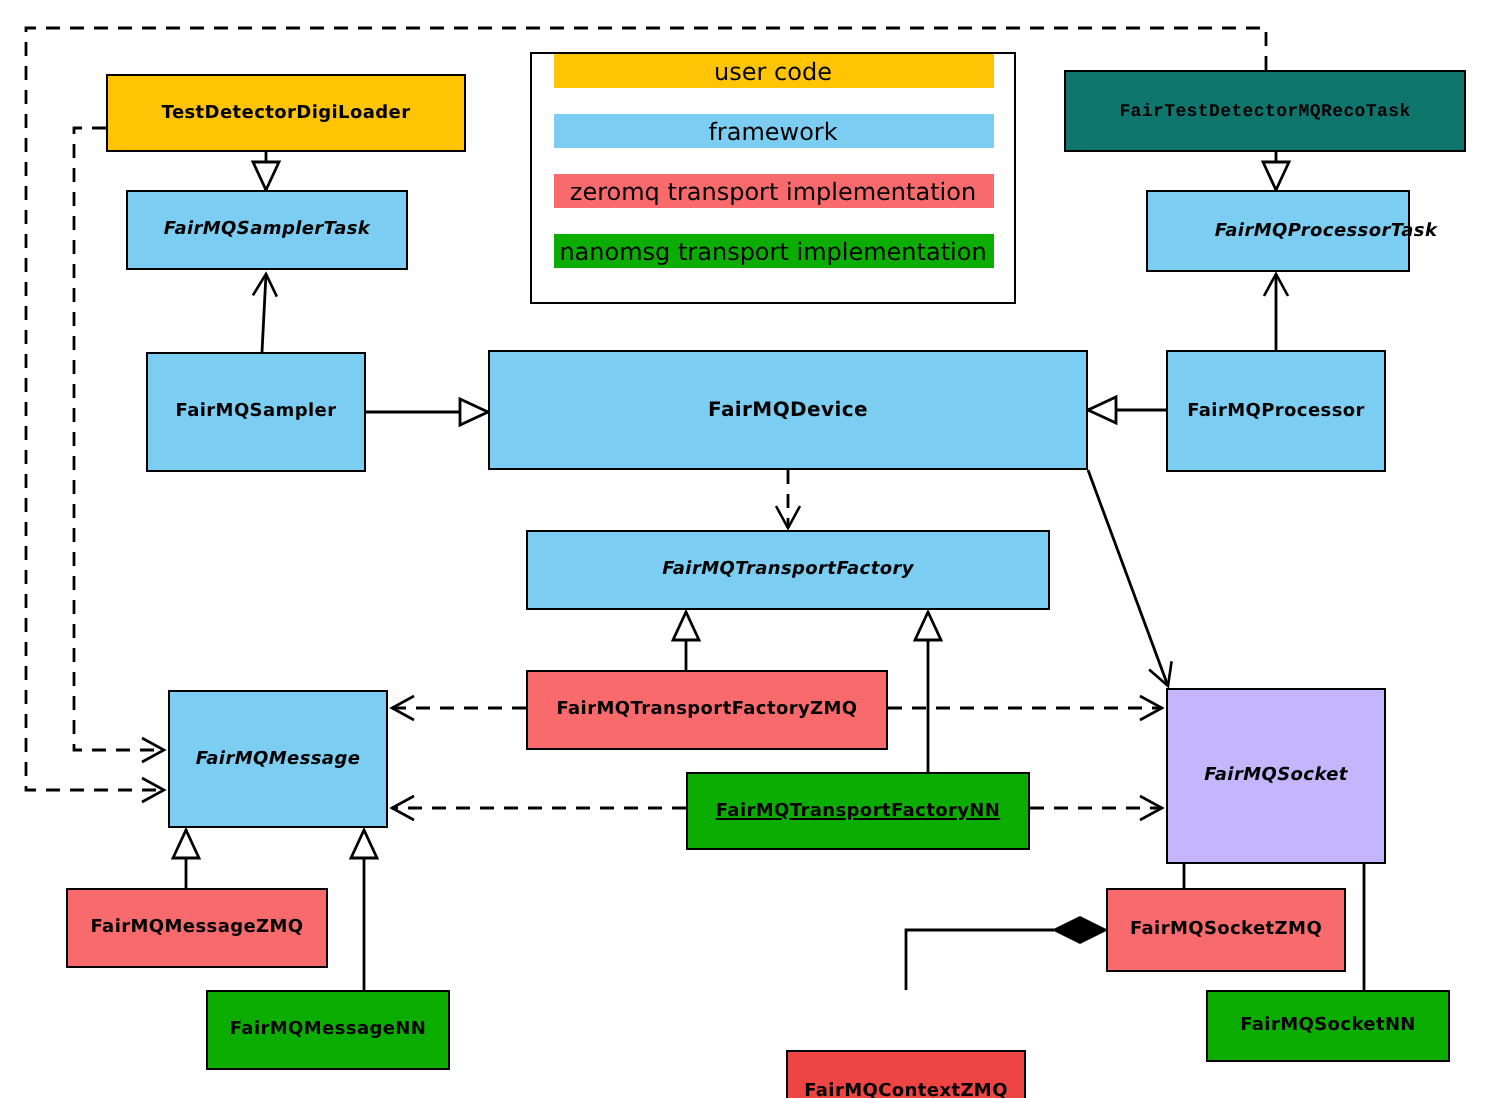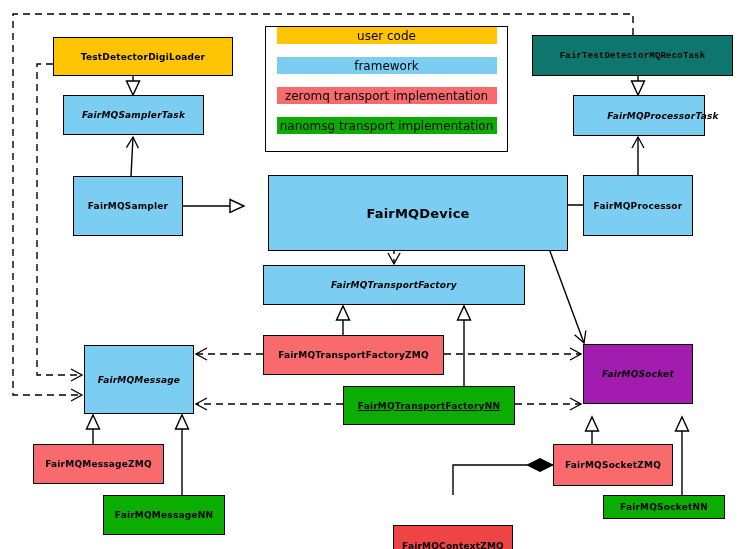--- a/index.html
+++ b/index.html
@@ -80,26 +80,26 @@
     <div class="legend-bar" style="background: rgb(123, 206, 242);">framework</div>
     <div class="legend-bar" style="background: rgb(249, 106, 109);">zeromq transport implementation</div>
     <div class="legend-bar" style="background: rgb(11, 174, 0);">nanomsg transport implementation</div>
   </div>
 
   <div class="node" style="left: 53px; top: 37px; width: 180px; height: 39px; background: rgb(255, 197, 5); font-size: 9px;">TestDetectorDigiLoader</div>
   <div class="node" style="left: 532px; top: 35px; width: 201px; height: 41px; background: #0f766e; font-size: 9px; font-family: Liberation Mono, monospace;">FairTestDetectorMQRecoTask</div>
   <div class="node abstract" style="left: 63px; top: 95px; width: 141px; height: 40px; background: rgb(123, 206, 242); font-size: 9px;">FairMQSamplerTask</div>
   <div class="node abstract" style="left: 573px; top: 95px; width: 132px; height: 41px; background: rgb(123, 206, 242); font-size: 9px; padding-left: 48px;">FairMQProcessorTask</div>
   <div class="node" style="left: 73px; top: 176px; width: 110px; height: 60px; background: rgb(123, 206, 242); font-size: 9px;">FairMQSampler</div>
-  <div class="node" style="left: 244px; top: 175px; width: 300px; height: 76px; background: rgb(123, 206, 242); font-size: 13px; margin-left: 24px;">FairMQDevice</div>
+  <div class="node" style="left: 244px; top: 175px; width: 300px; height: 60px; background: rgb(123, 206, 242); font-size: 10px;">FairMQDevice</div>
   <div class="node" style="left: 583px; top: 175px; width: 110px; height: 61px; background: rgb(123, 206, 242); font-size: 9px;">FairMQProcessor</div>
   <div class="node abstract" style="left: 263px; top: 265px; width: 262px; height: 40px; background: rgb(123, 206, 242); font-size: 9px;">FairMQTransportFactory</div>
   <div class="node" style="left: 263px; top: 335px; width: 181px; height: 40px; background: rgb(249, 106, 109); font-size: 9px;">FairMQTransportFactoryZMQ</div>
   <div class="node" style="left: 343px; top: 386px; width: 172px; height: 39px; background: rgb(11, 174, 0); font-size: 9px; text-decoration: underline;">FairMQTransportFactoryNN</div>
   <div class="node abstract" style="left: 84px; top: 345px; width: 110px; height: 69px; background: rgb(123, 206, 242); font-size: 9px;">FairMQMessage</div>
-  <div class="node abstract" style="left: 583px; top: 344px; width: 110px; height: 60px; background: #a21caf; font-size: 9px; font-style: italic;">FairMQSocket</div>
+  <div class="node abstract" style="left: 583px; top: 344px; width: 110px; height: 88px; background: #c4b5fd; font-size: 9px; font-style: italic;">FairMQSocket</div>
   <div class="node" style="left: 33px; top: 444px; width: 131px; height: 40px; background: rgb(249, 106, 109); font-size: 9px;">FairMQMessageZMQ</div>
   <div class="node" style="left: 103px; top: 495px; width: 122px; height: 40px; background: rgb(11, 174, 0); font-size: 9px;">FairMQMessageNN</div>
   <div class="node" style="left: 553px; top: 444px; width: 120px; height: 42px; background: rgb(249, 106, 109); font-size: 9px;">FairMQSocketZMQ</div>
   <div class="node" style="left: 393px; top: 495px; width: 120px; height: 41px; background: #ef4444; font-size: 9px; margin-top: 30px;">FairMQContextZMQ</div>
-  <div class="node" style="left: 603px; top: 495px; width: 122px; height: 24px; background: rgb(11, 174, 0); font-size: 9px;">FairMQSocketNN</div>
+  <div class="node" style="left: 603px; top: 495px; width: 122px; height: 36px; background: rgb(11, 174, 0); font-size: 9px;">FairMQSocketNN</div>
 
 </div>
 
 </body></html>

